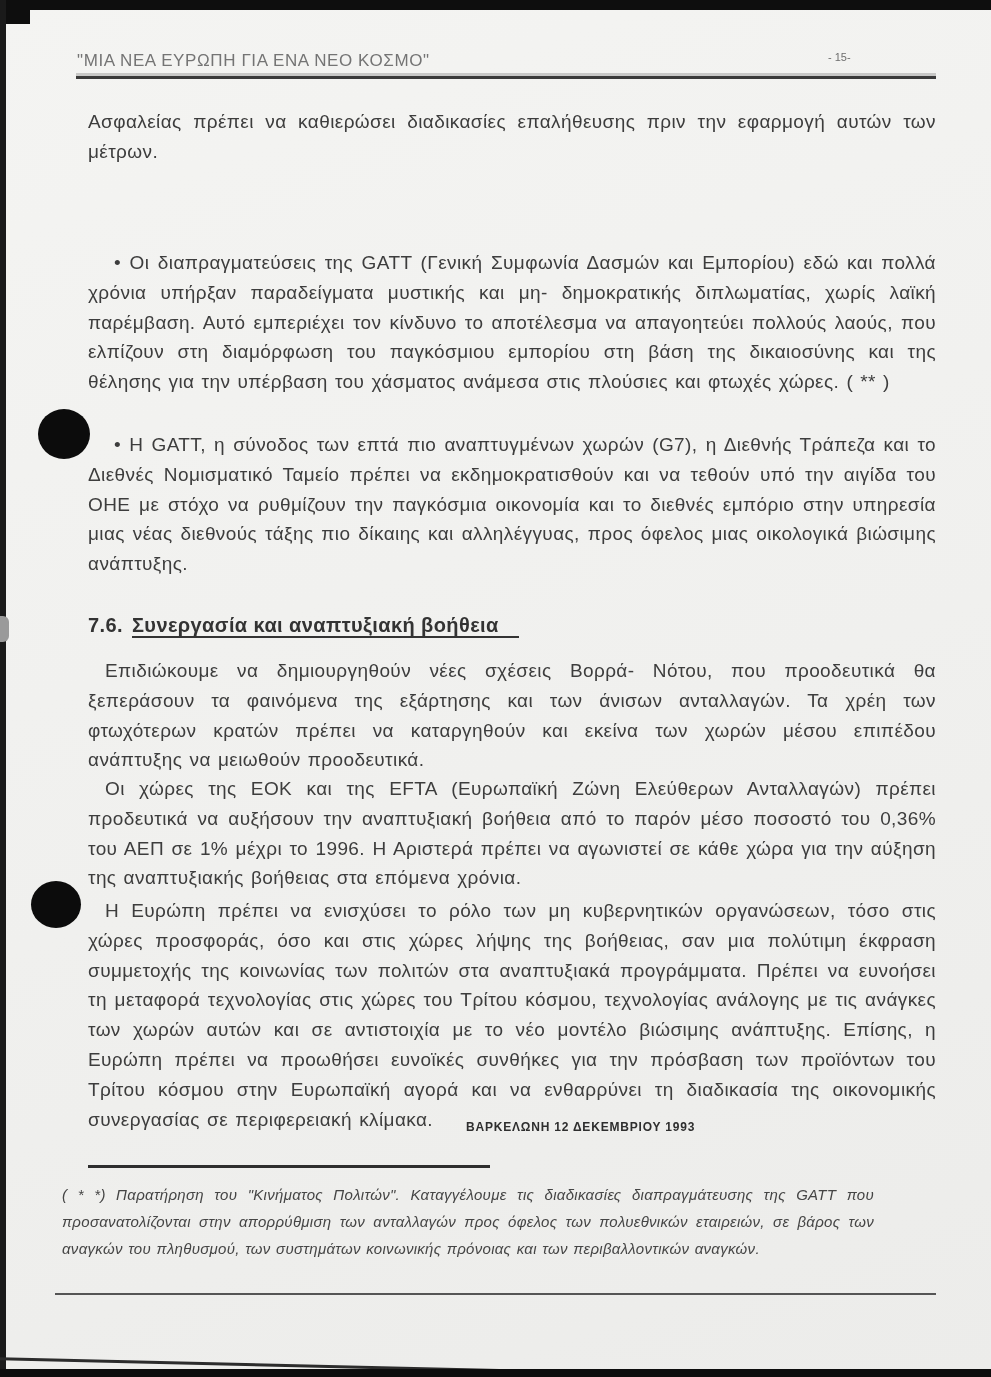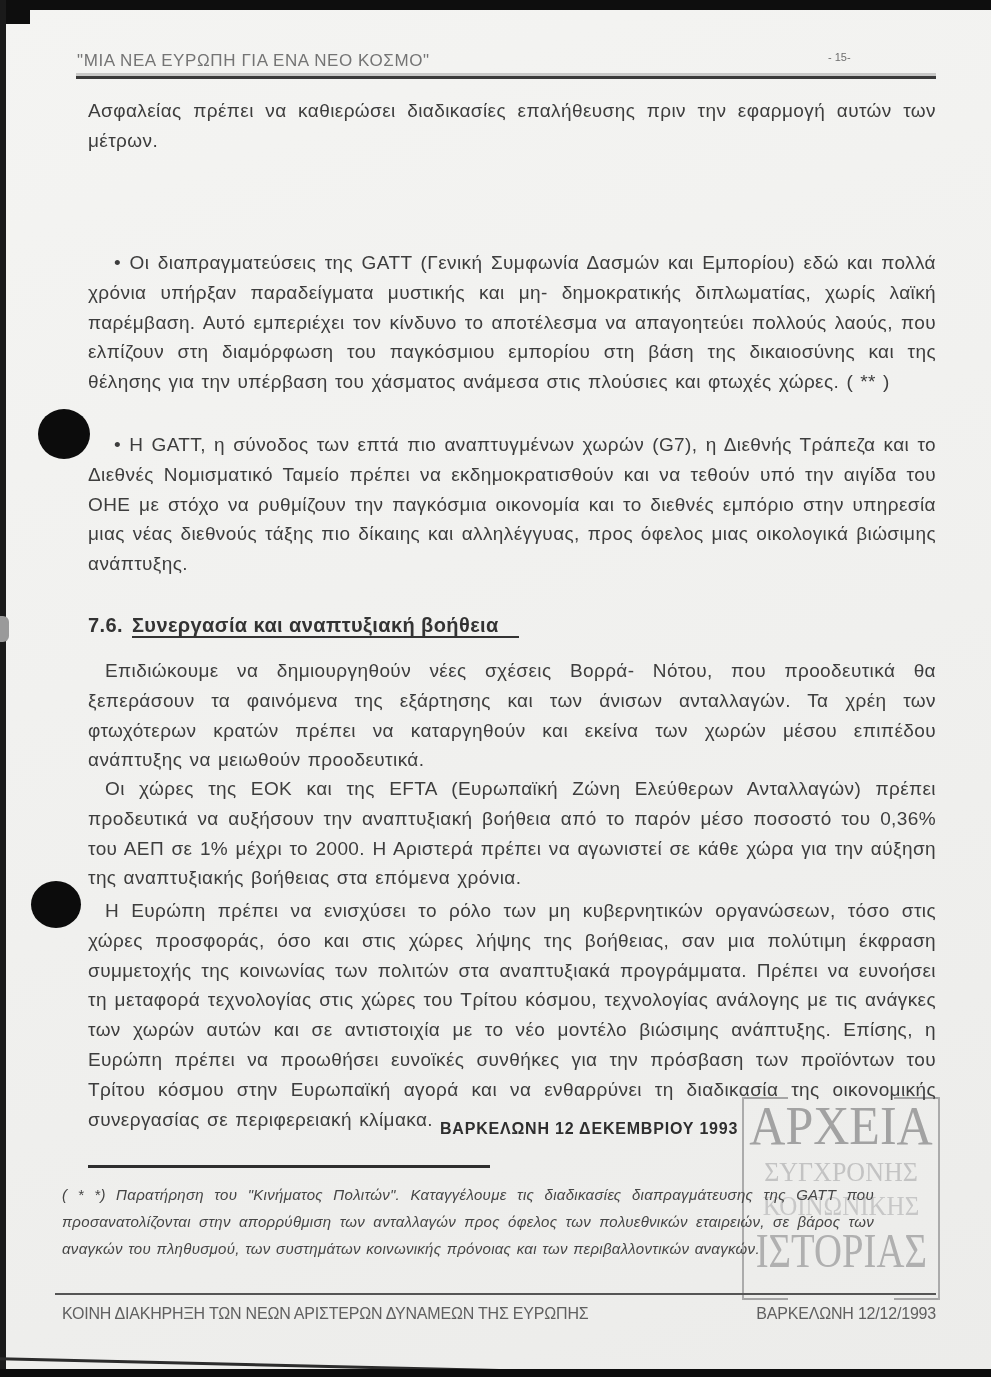--- a/index.html
+++ b/index.html
@@ -33,21 +33,21 @@
     letter-spacing:0.4px;word-spacing:1.5px;
     text-align:justify;z-index:2;
   }
   .blk.bullet{text-indent:26px;}
   .blk.ind{text-indent:17px;}
 
   .heading{position:absolute;left:88px;top:614px;font-size:20px;font-weight:bold;color:#333;letter-spacing:0.4px;z-index:2;}
   .heading .num{margin-right:9px;}
   .heading .ttl{border-bottom:2.5px solid #333;padding-bottom:0;padding-right:20px;}
 
-  .dateline{position:absolute;left:440px;top:1120px;font-size:16px;font-weight:bold;color:#2e2e2e;letter-spacing:0.8px;z-index:2;white-space:nowrap;}
+  .dateline{position:absolute;left:466px;top:1120px;font-size:12px;font-weight:bold;color:#2e2e2e;letter-spacing:0.8px;z-index:2;white-space:nowrap;}
 
   .fn-rule{position:absolute;left:88px;top:1165px;width:402px;height:3px;background:#2e2e2e;z-index:2;}
   .footnote{
     position:absolute;left:62px;top:1181px;width:812px;
     font-size:15px;line-height:27px;font-style:italic;color:#454545;
     letter-spacing:0.3px;word-spacing:1px;text-align:justify;z-index:2;
   }
 
   .ft-rule{position:absolute;left:55px;top:1293px;width:881px;height:2px;background:#555;z-index:2;}
   .footer{
@@ -80,50 +80,36 @@
   <div class="edge-top"></div>
   <div class="corner-tl"></div>
   <div class="edge-left"></div>
   <div class="edge-nub"></div>
   <div class="bottom-curve"></div>
   <div class="edge-bottom"></div>
 
   <div class="hole h1"></div>
   <div class="hole h2"></div>
 
-  <div class="stamp">
-    <div class="seg tl"></div>
-    <div class="seg tr"></div>
-    <div class="seg bl"></div>
-    <div class="seg br"></div>
-    <div class="l1">ΑΡΧΕΙΑ</div>
-    <div class="l2">ΣΥΓΧΡΟΝΗΣ</div>
-    <div class="l3">ΚΟΙΝΩΝΙΚΗΣ</div>
-    <div class="l4">ΙΣΤΟΡΙΑΣ</div>
-  </div>
 
   <div class="hdr-title">"ΜΙΑ ΝΕΑ ΕΥΡΩΠΗ ΓΙΑ ΕΝΑ ΝΕΟ ΚΟΣΜΟ"</div>
   <div class="hdr-page">- 15-</div>
   <div class="hdr-rule"></div>
 
-  <div class="blk" style="top:96px;">Ασφαλείας πρέπει να καθιερώσει διαδικασίες επαλήθευσης πριν την εφαρμογή αυτών των μέτρων.</div>
+  <div class="blk" style="top:107px;">Ασφαλείας πρέπει να καθιερώσει διαδικασίες επαλήθευσης πριν την εφαρμογή αυτών των μέτρων.</div>
   <div class="blk bullet" style="top:248px;">• Οι διαπραγματεύσεις της GATT (Γενική Συμφωνία Δασμών και Εμπορίου) εδώ και πολλά χρόνια υπήρξαν παραδείγματα μυστικής και μη- δημοκρατικής διπλωματίας, χωρίς λαϊκή παρέμβαση. Αυτό εμπεριέχει τον κίνδυνο το αποτέλεσμα να απαγοητεύει πολλούς λαούς, που ελπίζουν στη διαμόρφωση του παγκόσμιου εμπορίου στη βάση της δικαιοσύνης και της θέλησης για την υπέρβαση του χάσματος ανάμεσα στις πλούσιες και φτωχές χώρες. ( ** )</div>
   <div class="blk bullet" style="top:430px;">• Η GATT, η σύνοδος των επτά πιο αναπτυγμένων χωρών (G7), η Διεθνής Τράπεζα και το Διεθνές  Νομισματικό Ταμείο πρέπει να εκδημοκρατισθούν και να τεθούν υπό την αιγίδα του ΟΗΕ με στόχο να ρυθμίζουν την παγκόσμια οικονομία και το διεθνές εμπόριο στην υπηρεσία μιας νέας διεθνούς τάξης πιο δίκαιης και αλληλέγγυας, προς όφελος μιας οικολογικά βιώσιμης ανάπτυξης.</div>
 
   <div class="heading">
     <span class="num">7.6.</span><span class="ttl">Συνεργασία και αναπτυξιακή βοήθεια</span>
   </div>
   <div class="blk ind" style="top:656px;">Επιδιώκουμε να δημιουργηθούν νέες σχέσεις Βορρά- Νότου, που προοδευτικά θα ξεπεράσουν τα φαινόμενα της εξάρτησης και των άνισων ανταλλαγών. Τα χρέη των φτωχότερων κρατών πρέπει να καταργηθούν και εκείνα των χωρών μέσου επιπέδου ανάπτυξης να μειωθούν προοδευτικά.</div>
-  <div class="blk ind" style="top:774px;">Οι χώρες της ΕΟΚ και της EFTA (Ευρωπαϊκή Ζώνη Ελεύθερων Ανταλλαγών) πρέπει προδευτικά να αυξήσουν την αναπτυξιακή βοήθεια από το παρόν μέσο ποσοστό του 0,36% του ΑΕΠ σε 1% μέχρι το 2000. Η Αριστερά πρέπει  να αγωνιστεί σε κάθε χώρα για την αύξηση της αναπτυξιακής βοήθειας στα επόμενα χρόνια.</div>
+  <div class="blk ind" style="top:774px;">Οι χώρες της ΕΟΚ και της EFTA (Ευρωπαϊκή Ζώνη Ελεύθερων Ανταλλαγών) πρέπει προδευτικά να αυξήσουν την αναπτυξιακή βοήθεια από το παρόν μέσο ποσοστό του 0,36% του ΑΕΠ σε 1% μέχρι το 1996. Η Αριστερά πρέπει  να αγωνιστεί σε κάθε χώρα για την αύξηση της αναπτυξιακής βοήθειας στα επόμενα χρόνια.</div>
   <div class="blk ind" style="top:896px;">Η Ευρώπη πρέπει να ενισχύσει το ρόλο των μη κυβερνητικών οργανώσεων, τόσο στις χώρες προσφοράς, όσο και στις χώρες λήψης της βοήθειας, σαν μια πολύτιμη έκφραση συμμετοχής της κοινωνίας των πολιτών στα αναπτυξιακά προγράμματα. Πρέπει να ευνοήσει τη μεταφορά τεχνολογίας στις χώρες του Τρίτου κόσμου, τεχνολογίας ανάλογης με τις ανάγκες των χωρών αυτών και σε αντιστοιχία με το νέο μοντέλο βιώσιμης ανάπτυξης. Επίσης, η Ευρώπη πρέπει να προωθήσει ευνοϊκές συνθήκες για την πρόσβαση των προϊόντων του Τρίτου κόσμου στην Ευρωπαϊκή αγορά και να ενθαρρύνει τη διαδικασία της οικονομικής συνεργασίας σε περιφερειακή κλίμακα.</div>
 
   <div class="dateline">ΒΑΡΚΕΛΩΝΗ 12 ΔΕΚΕΜΒΡΙΟΥ 1993</div>
 
   <div class="fn-rule"></div>
   <div class="footnote">( * *)  Παρατήρηση του "Κινήματος Πολιτών". Καταγγέλουμε τις διαδικασίες διαπραγμάτευσης της GATT  που προσανατολίζονται στην απορρύθμιση των ανταλλαγών προς όφελος των πολυεθνικών εταιρειών, σε βάρος των αναγκών του πληθυσμού, των συστημάτων κοινωνικής πρόνοιας και των περιβαλλοντικών αναγκών.</div>
 
   <div class="ft-rule"></div>
-  <div class="footer">
-    <span>ΚΟΙΝΗ ΔΙΑΚΗΡΗΞΗ ΤΩΝ ΝΕΩΝ ΑΡΙΣΤΕΡΩΝ ΔΥΝΑΜΕΩΝ ΤΗΣ ΕΥΡΩΠΗΣ</span>
-    <span>ΒΑΡΚΕΛΩΝΗ 12/12/1993</span>
-  </div>
 
 </div>
 
 </body></html>

